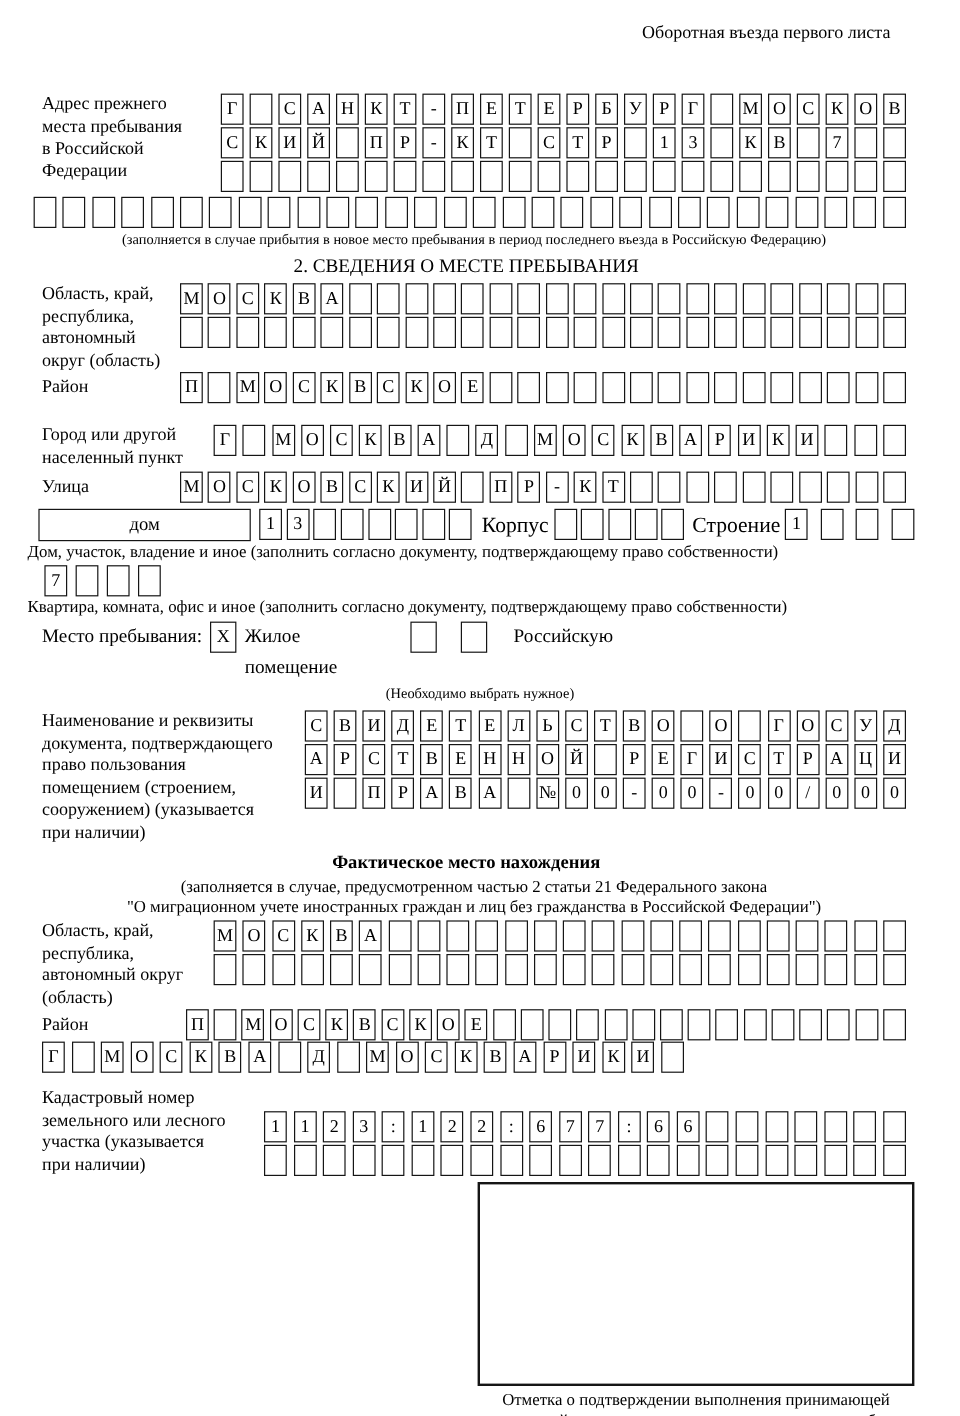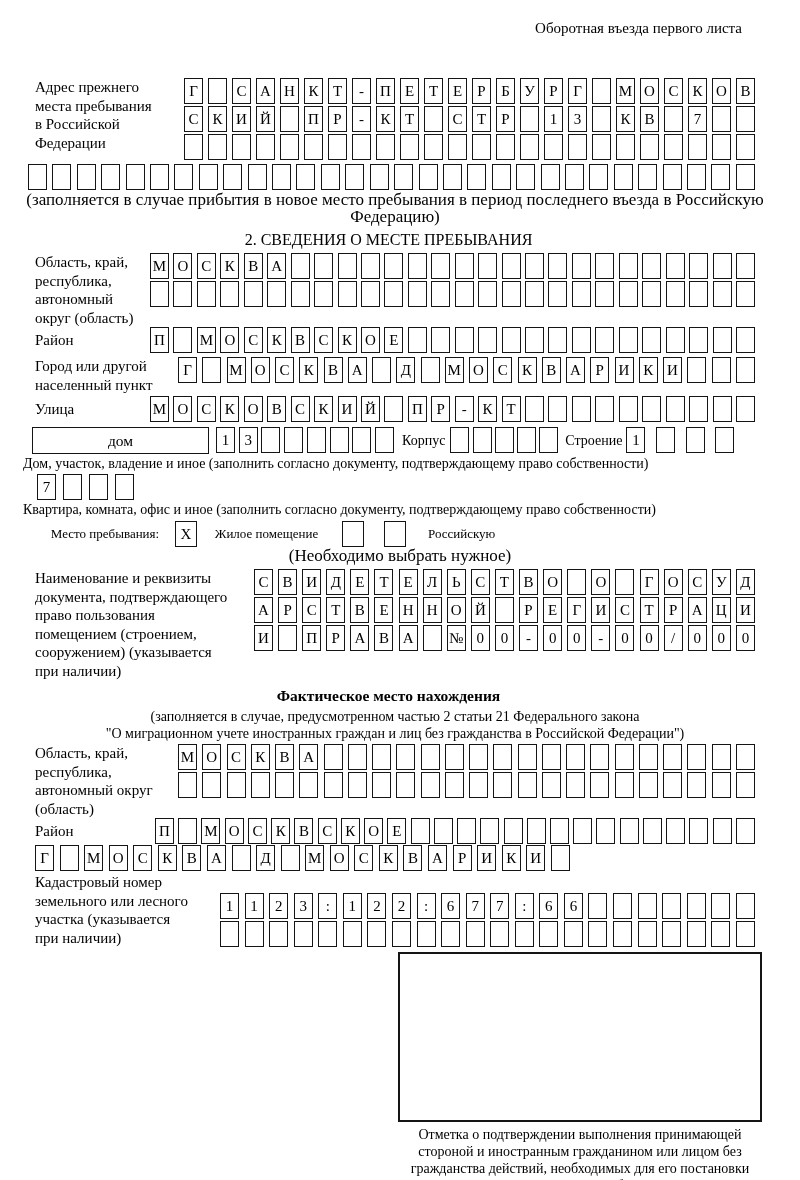--- a/index.html
+++ b/index.html
@@ -20,38 +20,38 @@
 
   .stack { display:flex; flex-direction:column; gap:2px; }
   .cells { display:flex; justify-content:space-between; height:26px; }
   .cell {
     width:19px; height:26px; flex-shrink:0;
     border:1.6px solid #151515;
     display:flex; align-items:center; justify-content:center;
     font-size:15px;
   }
 
-  .note { font-size:17px; line-height:17px; }
+  .note { font-size:12px; line-height:17px; }
   .center { text-align:center; }
   .h2 { font-weight:normal; font-size:16px; text-align:center; height:20px; }
   .h3 { font-weight:bold; font-size:15.5px; text-align:center; height:20px; }
   .pre { white-space:pre-line; }
 
   .fieldbox {
     border:1.6px solid #151515; height:27px; flex-shrink:0;
     display:flex; align-items:center; justify-content:center;
     font-size:15.5px;
   }
-  .inline-label { font-size:14px; line-height:27px; flex-shrink:0; }
+  .inline-label { font-size:18px; line-height:27px; flex-shrink:0; }
 
   .cb {
     width:22px; height:26px; border:1.6px solid #151515; flex-shrink:0;
     display:flex; align-items:center; justify-content:center; font-size:15px;
   }
-  .cb-label { font-size:13px; line-height:26px; flex-shrink:0;text-align:center; }
+  .cb-label { font-size:16px; line-height:26px; flex-shrink:0; }
 
   .stamp-wrap { margin-left:363px; width:364px; }
   .stamp-box { border:2px solid #151515; height:170px; width:364px; }
   .stamp-caption { font-size:14px; line-height:17px; text-align:center; margin-top:4px; white-space:pre-line; }
 </style>
 </head>
 <body>
 
 <div class="back-note">Оборотная въезда первого листа</div>
 
@@ -267,21 +267,21 @@
       <span class="cell"></span>
       <span class="cell"></span>
       <span class="cell"></span>
       <span class="cell"></span>
       <span class="cell"></span>
       <span class="cell"></span>
       <span class="cell"></span>
     </div>
 </div>
 
-<div class="frow" style="margin-top:4px">
+<div class="frow" style="margin-top:18px">
   <div class="flabel" style="width:143px">Город или другой
 населенный пункт</div>
   <div class="cells" style="width:577px">
       <span class="cell">Г</span>
       <span class="cell"></span>
       <span class="cell">М</span>
       <span class="cell">О</span>
       <span class="cell">С</span>
       <span class="cell">К</span>
       <span class="cell">В</span>
@@ -586,21 +586,21 @@
       <span class="cell">В</span>
       <span class="cell">А</span>
       <span class="cell">Р</span>
       <span class="cell">И</span>
       <span class="cell">К</span>
       <span class="cell">И</span>
       <span class="cell"></span>
     </div>
 </div>
 
-<div class="frow" style="margin-top:2px">
+<div class="frow" style="margin-top:12px">
   <div class="flabel" style="width:185px">Кадастровый номер
 земельного или лесного
 участка (указывается
 при наличии)</div>
   <div class="stack" style="margin-top:20px">
     <div class="cells" style="width:535px">
         <span class="cell">1</span>
         <span class="cell">1</span>
         <span class="cell">2</span>
         <span class="cell">3</span>

